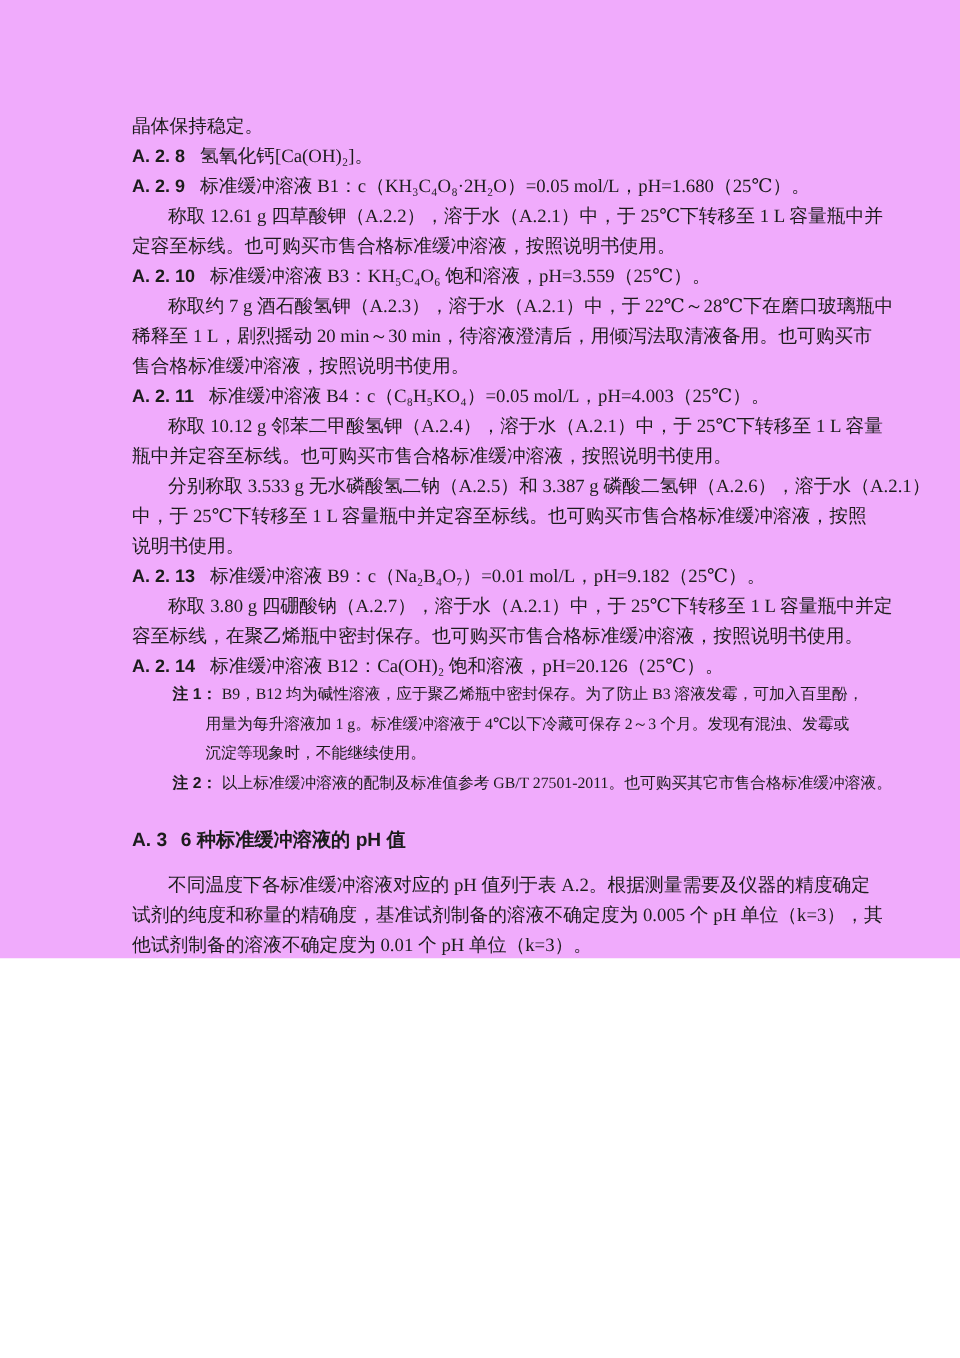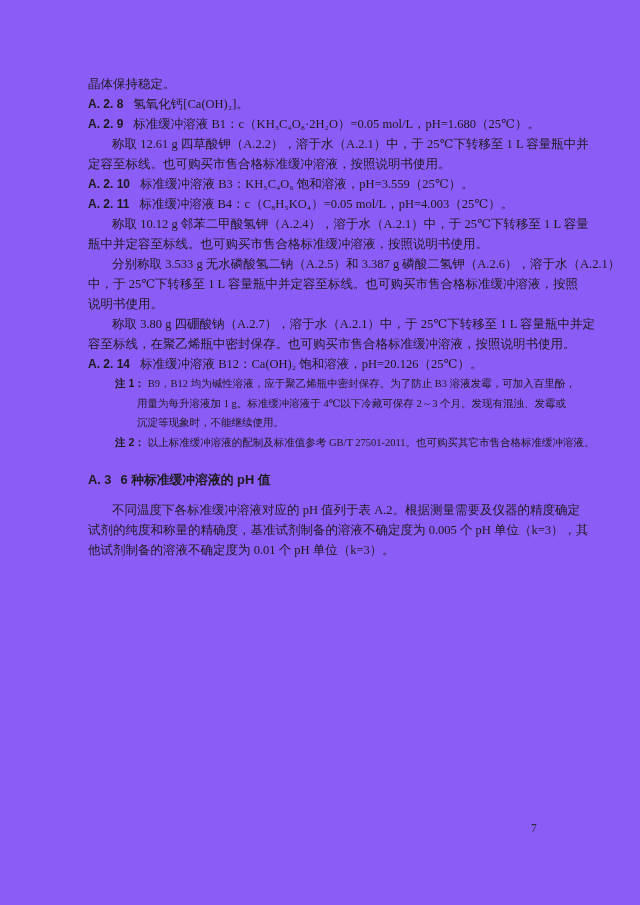--- a/index.html
+++ b/index.html
@@ -1,19 +1,19 @@
 <!DOCTYPE html>
 <html><head>
 <meta charset="utf-8">
 <style>
   html,body{margin:0;padding:0;background:#ffffff;}
   .page{
     position:relative;
-    width:640px;height:905px;
-    background:#8b5cf6;
+    width:640px;height:639px;
+    background:#f0abfc;
     overflow:hidden;
     font-family:"Liberation Serif","DejaVu Serif",serif;
     color:#1c1c1c;
   }
   .doc{
     position:absolute;left:88px;top:74px;width:468px;
     font-size:12.5px;
   }
   .block{margin:0;}
   .line{
@@ -60,31 +60,39 @@
       <div class="block clause">
         <div class="line"><span class="label">A. 2. 9</span><span class="txt">标准缓冲溶液 B1：c（KH₃C₄O₈·2H₂O）=0.05 mol/L，pH=1.680（25℃）。</span></div>
       </div>
       <div class="block para">
         <div class="line j indent"><span class="txt">称取 12.61 g 四草酸钾（A.2.2），溶于水（A.2.1）中，于 25℃下转移至 1 L 容量瓶中并</span></div>
         <div class="line"><span class="txt">定容至标线。也可购买市售合格标准缓冲溶液，按照说明书使用。</span></div>
       </div>
       <div class="block clause">
         <div class="line"><span class="label">A. 2. 10</span><span class="txt">标准缓冲溶液 B3：KH₅C₄O₆ 饱和溶液，pH=3.559（25℃）。</span></div>
       </div>
+      <div class="block para">
+        <div class="line j indent"><span class="txt">称取约 7 g 酒石酸氢钾（A.2.3），溶于水（A.2.1）中，于 22℃～28℃下在磨口玻璃瓶中</span></div>
+        <div class="line j"><span class="txt">稀释至 1 L，剧烈摇动 20 min～30 min，待溶液澄清后，用倾泻法取清液备用。也可购买市</span></div>
+        <div class="line"><span class="txt">售合格标准缓冲溶液，按照说明书使用。</span></div>
+      </div>
       <div class="block clause">
         <div class="line"><span class="label">A. 2. 11</span><span class="txt">标准缓冲溶液 B4：c（C₈H₅KO₄）=0.05 mol/L，pH=4.003（25℃）。</span></div>
       </div>
       <div class="block para">
         <div class="line j indent"><span class="txt">称取 10.12 g 邻苯二甲酸氢钾（A.2.4），溶于水（A.2.1）中，于 25℃下转移至 1 L 容量</span></div>
         <div class="line"><span class="txt">瓶中并定容至标线。也可购买市售合格标准缓冲溶液，按照说明书使用。</span></div>
       </div>
       <div class="block para">
         <div class="line j indent"><span class="txt">分别称取 3.533 g 无水磷酸氢二钠（A.2.5）和 3.387 g 磷酸二氢钾（A.2.6），溶于水（A.2.1）</span></div>
         <div class="line j"><span class="txt">中，于 25℃下转移至 1 L 容量瓶中并定容至标线。也可购买市售合格标准缓冲溶液，按照</span></div>
         <div class="line"><span class="txt">说明书使用。</span></div>
+      </div>
+      <div class="block clause">
+        <div class="line"><span class="label">A. 2. 13</span><span class="txt">标准缓冲溶液 B9：c（Na₂B₄O₇）=0.01 mol/L，pH=9.182（25℃）。</span></div>
       </div>
       <div class="block para">
         <div class="line j indent"><span class="txt">称取 3.80 g 四硼酸钠（A.2.7），溶于水（A.2.1）中，于 25℃下转移至 1 L 容量瓶中并定</span></div>
         <div class="line"><span class="txt">容至标线，在聚乙烯瓶中密封保存。也可购买市售合格标准缓冲溶液，按照说明书使用。</span></div>
       </div>
       <div class="block clause">
         <div class="line"><span class="label">A. 2. 14</span><span class="txt">标准缓冲溶液 B12：Ca(OH)₂ 饱和溶液，pH=20.126（25℃）。</span></div>
       </div>
       <div class="block note">
         <div class="line j first"><span class="label">注 1：</span><span class="txt">B9，B12 均为碱性溶液，应于聚乙烯瓶中密封保存。为了防止 B3 溶液发霉，可加入百里酚，</span></div>

